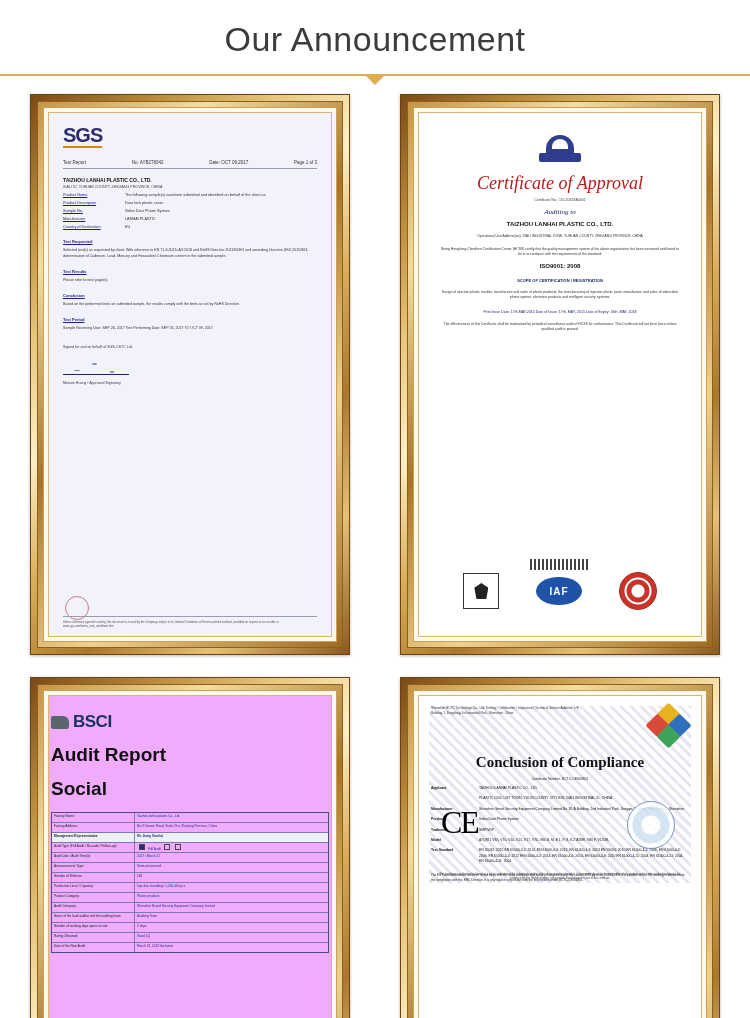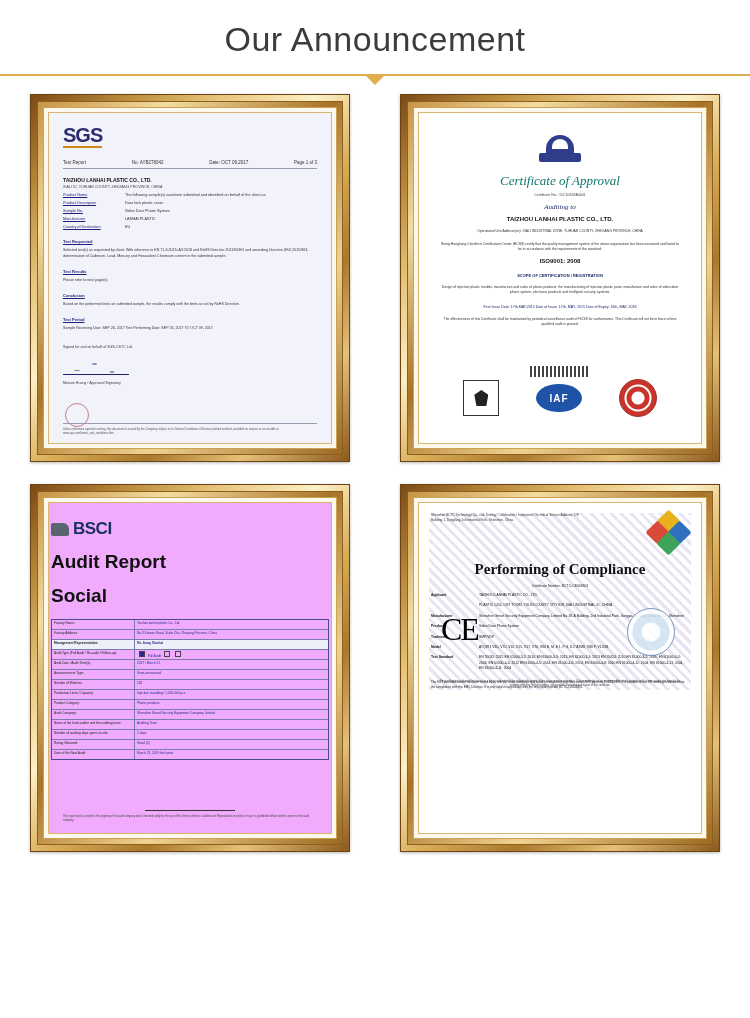--- a/index.html
+++ b/index.html
@@ -57,21 +57,21 @@
     margin: 0 auto;
     padding-top: 16px;
     display: grid;
     grid-template-columns: 320px 320px;
     grid-column-gap: 50px;
     grid-row-gap: 22px;
     justify-content: center;
   }
   .cert-cell {
     width: 320px;
-    height: 368px;
+    height: 561px;
     position: relative;
   }
 
   
   .frame {
     width: 100%;
     height: 100%;
     box-sizing: border-box;
     padding: 6px;
     background:
@@ -243,22 +243,22 @@
   }
   .approval-emblem .ray {
     position: absolute; left: 13px; top: 4px;
     width: 16px; height: 10px;
     background: #ffffff;
     border-radius: 8px 8px 0 0;
   }
   .approval-title {
     font-family: "Liberation Serif", serif;
     font-style: italic;
-    font-size: 13px;
-    color: #0f766e;
+    font-size: 18px;
+    color: #b91c1c;
     margin-top: 4px;
   }
   .approval-sub { font-size: 3.6px; color: #444; margin-top: 4px; }
   .awarded {
     font-family: "Liberation Serif", serif;
     font-style: italic;
     font-size: 7px;
     color: #1b2a66;
     margin-top: 6px;
   }
@@ -658,21 +658,21 @@
 Testing / Certification / Inspection / Technical Service
 Address: 1/F, Building 1, Dongfang 1st Industrial Park, Shenzhen, China</div>
             <div class="comp-diamond">
               <i class="d1"></i>
                     <i class="d2"></i>
                     <i class="d3"></i>
                     <i class="d4"></i>
             </div>
           </div>
 
-          <div class="comp-title">Performing of Compliance</div>
+          <div class="comp-title">Conclusion of Compliance</div>
           <div class="comp-num">Certificate Number: BCTC-CE001801</div>
 
           <div class="comp-kv">
             <span class="k">Applicant</span>
             <span class="v">TAIZHOU LANHAI PLASTIC CO., LTD.</span>
           </div>
           <div class="comp-kv">
             <span class="k"></span>
             <span class="v">PLASTIC 1202, LIST TOWN, YULIN COUNTY CITY 828, XIALI INDUSTRIAL 3#, CHINA</span>
           </div>

